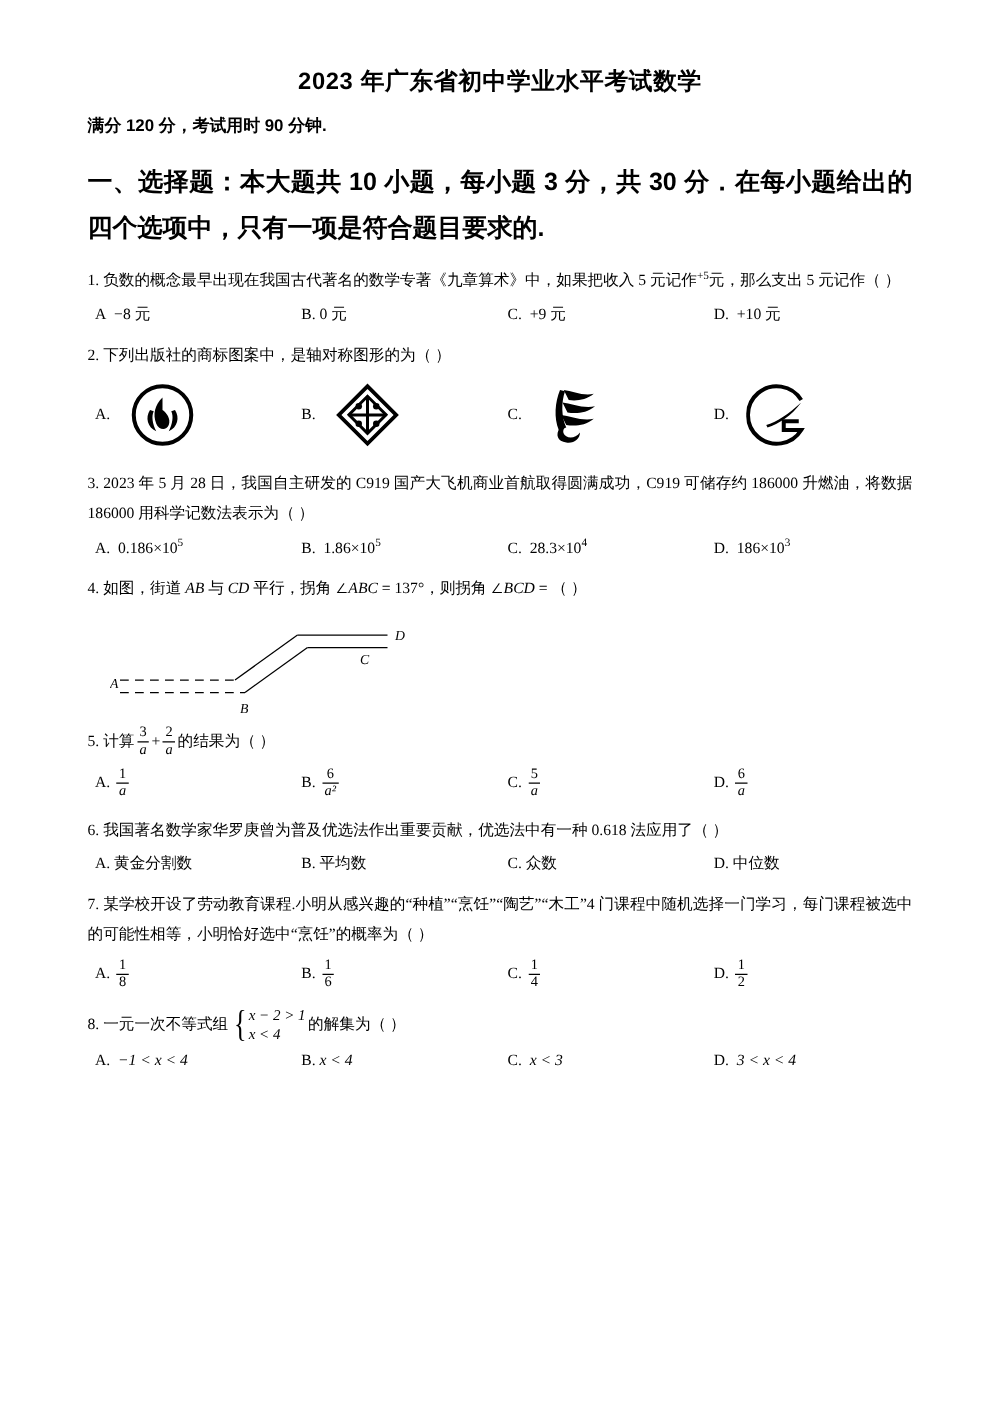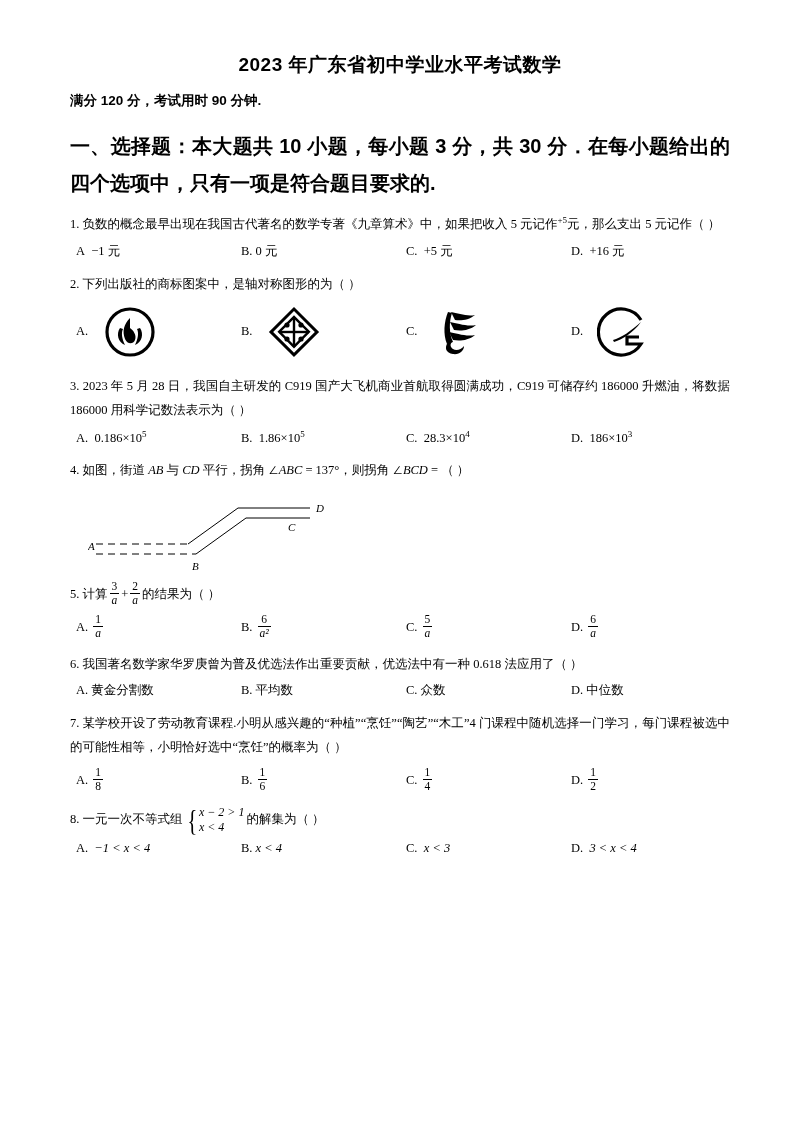--- a/index.html
+++ b/index.html
@@ -119,24 +119,24 @@
 
     <h1 class="title">2023 年广东省初中学业水平考试数学</h1>
     <div class="subtitle">满分 120 分，考试用时 90 分钟.</div>
     <div class="section-head">一、选择题：本大题共 10 小题，每小题 3 分，共 30 分．在每小题给出的四个选项中，只有一项是符合题目要求的.</div>
 
     <div class="q">
       <span>1.</span>
       <span>负数的概念最早出现在我国古代著名的数学专著《九章算术》中，如果把收入 5 元记作</span><sup>+5</sup><span>元，那么支出 5 元记作（      ）</span>
     </div>
     <div class="opts">
-      <div><span>A</span>&nbsp;&nbsp;<span>−1 元</span></div>
+      <div><span>A</span>&nbsp;&nbsp;<span>−8 元</span></div>
       <div><span>B.</span>&nbsp;<span>0 元</span></div>
-      <div><span>C.</span>&nbsp;&nbsp;<span>+5 元</span></div>
-      <div><span>D.</span>&nbsp;&nbsp;<span>+16 元</span></div>
+      <div><span>C.</span>&nbsp;&nbsp;<span>+9 元</span></div>
+      <div><span>D.</span>&nbsp;&nbsp;<span>+10 元</span></div>
     </div>
 
     <div class="q">
       <span>2.</span>
       <span>下列出版社的商标图案中，是轴对称图形的为（      ）</span>
     </div>
     <div class="logos">
       <div>
         <span class="lbl">A.</span>
         <span class="logobox">

